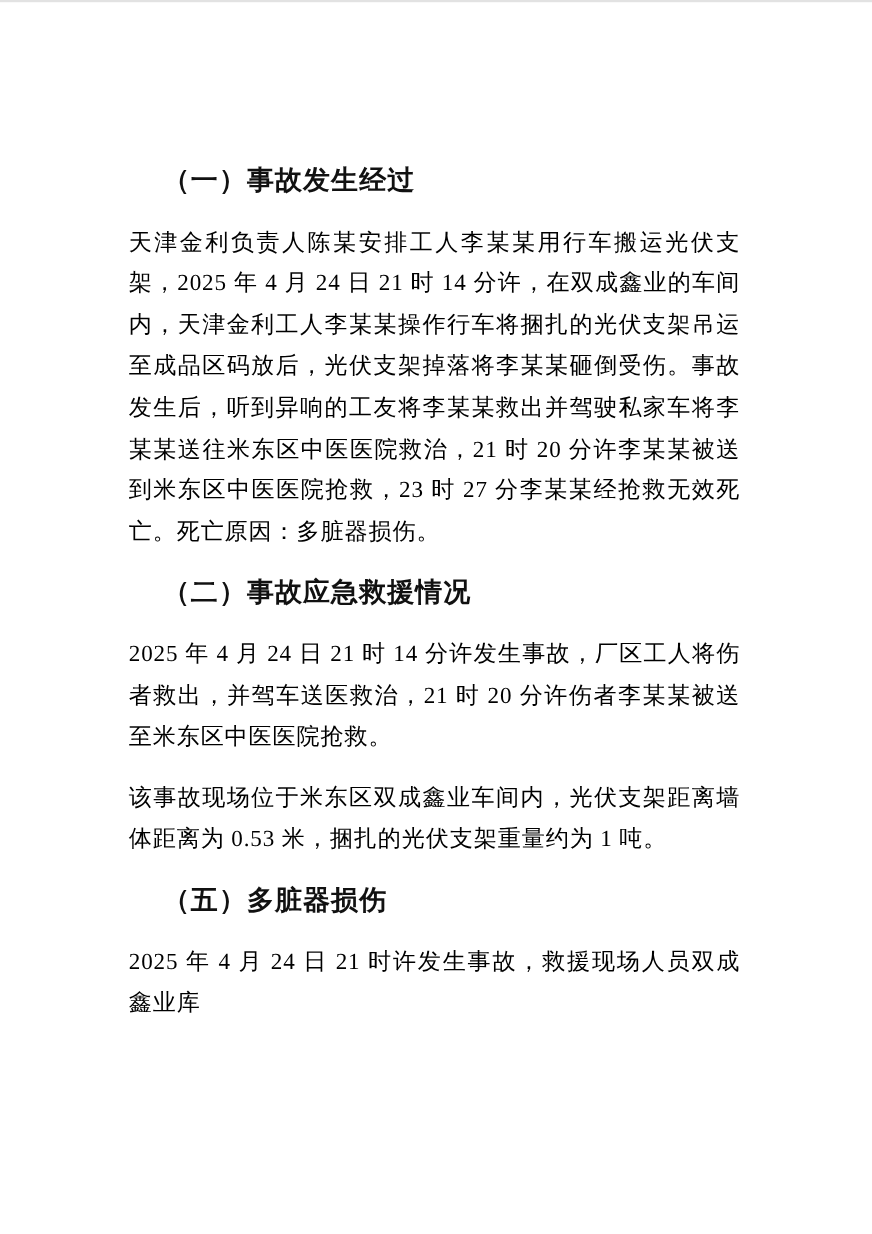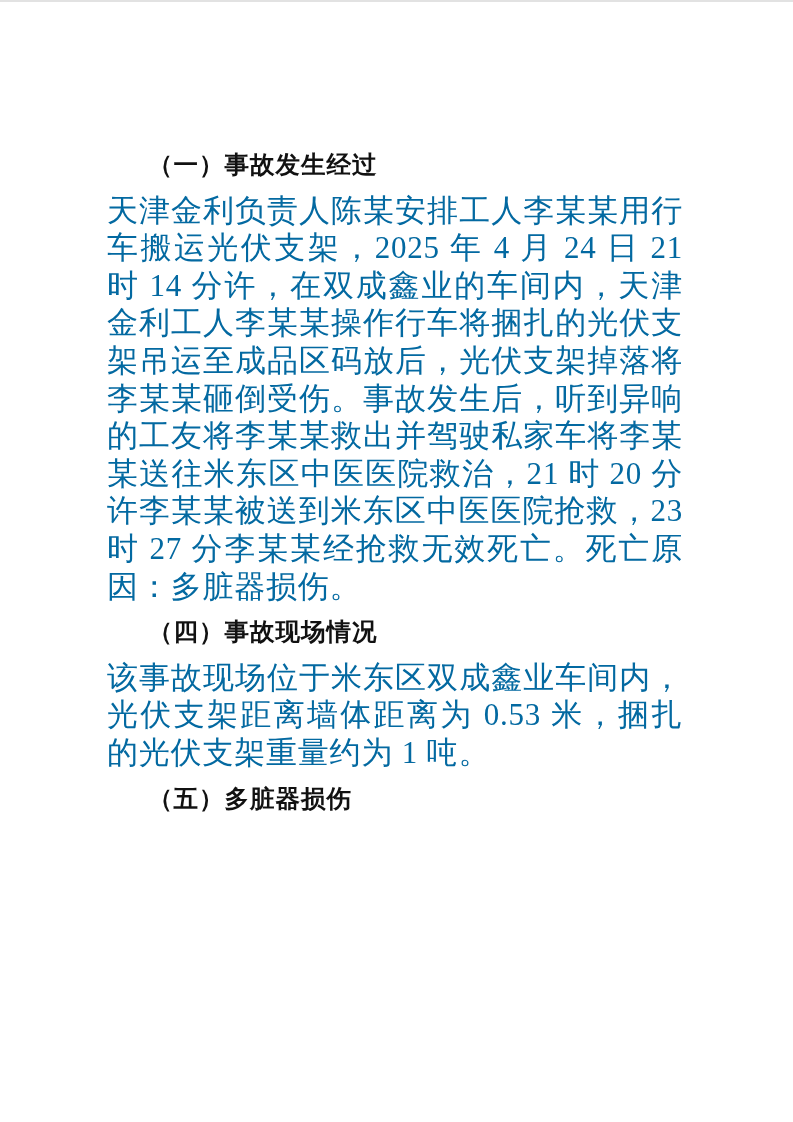--- a/index.html
+++ b/index.html
@@ -38,27 +38,27 @@
   .heading {
     font-size: 24.5px;
     line-height: 37.6px;
     font-weight: bold;
     text-indent: 2em;
     margin: 0;
     letter-spacing: 1px;
     color: #111111;
   }
   .para {
-    font-size: 31px;
+    font-size: 21px;
     line-height: 37.6px;
-    margin: 8px;
+    margin: 18px;
     text-align: justify;
     text-justify: inter-character;
     letter-spacing: 0.8px;
-    color: #0369a1;
+    color: #000000;
   }
   .footer {
     position: absolute;
     left: 100px;
     top: 1029px;
     width: 200px;
     font-size: 19px;
     line-height: 24px;
     letter-spacing: 2px;
     color: #2b2b2b;
@@ -67,27 +67,31 @@
 </head>
 <body>
 
 <div class="page">
   <div class="content" id="report-body">
   <section class="section">
     <h2 class="heading">（一）事故发生经过</h2>
   <p class="para">天津金利负责人陈某安排工人李某某用行车搬运光伏支架，2025 年 4 月 24 日 21 时 14 分许，在双成鑫业的车间内，天津金利工人李某某操作行车将捆扎的光伏支架吊运至成品区码放后，光伏支架掉落将李某某砸倒受伤。事故发生后，听到异响的工友将李某某救出并驾驶私家车将李某某送往米东区中医医院救治，21 时 20 分许李某某被送到米东区中医医院抢救，23 时 27 分李某某经抢救无效死亡。死亡原因：多脏器损伤。</p>
       </section>
 
+  <section class="section">
+    <h2 class="heading">（二）事故应急救援情况</h2>
+  <p class="para">2025 年 4 月 24 日 21 时 14 分许发生事故，厂区工人将伤者救出，并驾车送医救治，21 时 20 分许伤者李某某被送至米东区中医医院抢救。</p>
+      </section>
 
 
   <section class="section">
-    <h2 class="heading">（四）事故现场情况</h2>
   <p class="para">该事故现场位于米东区双成鑫业车间内，光伏支架距离墙体距离为 0.53 米，捆扎的光伏支架重量约为 1 吨。</p>
       </section>
 
   <section class="section">
     <h2 class="heading">（五）多脏器损伤</h2>
+  <p class="para">2025 年 4 月 24 日 21 时许发生事故，救援现场人员双成鑫业库</p>
       </section>
 </div>
   <div class="footer">
     <span>— 6 —</span>
   </div>
 </div>
 
 </body></html>

